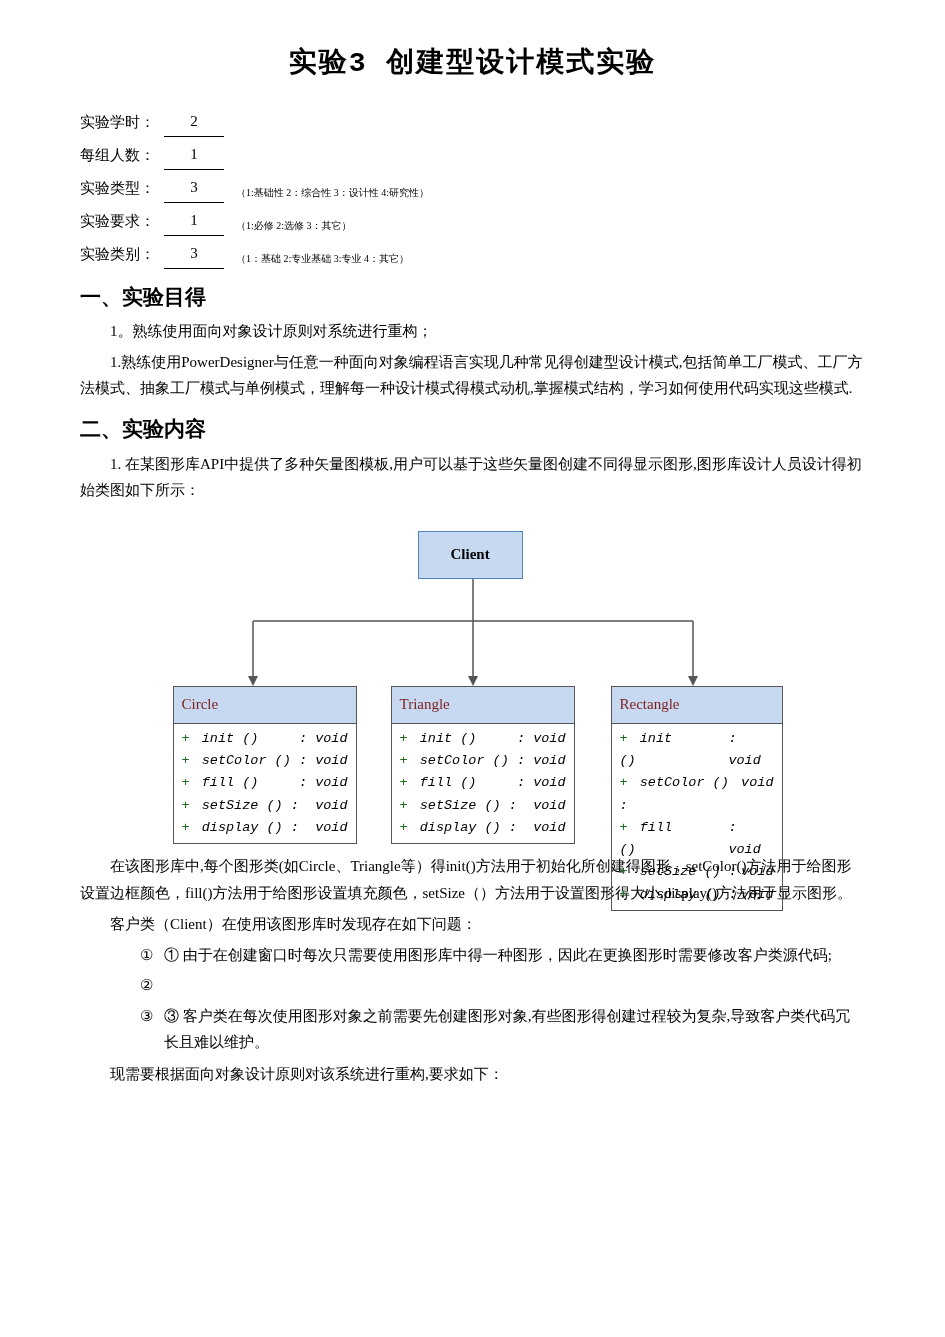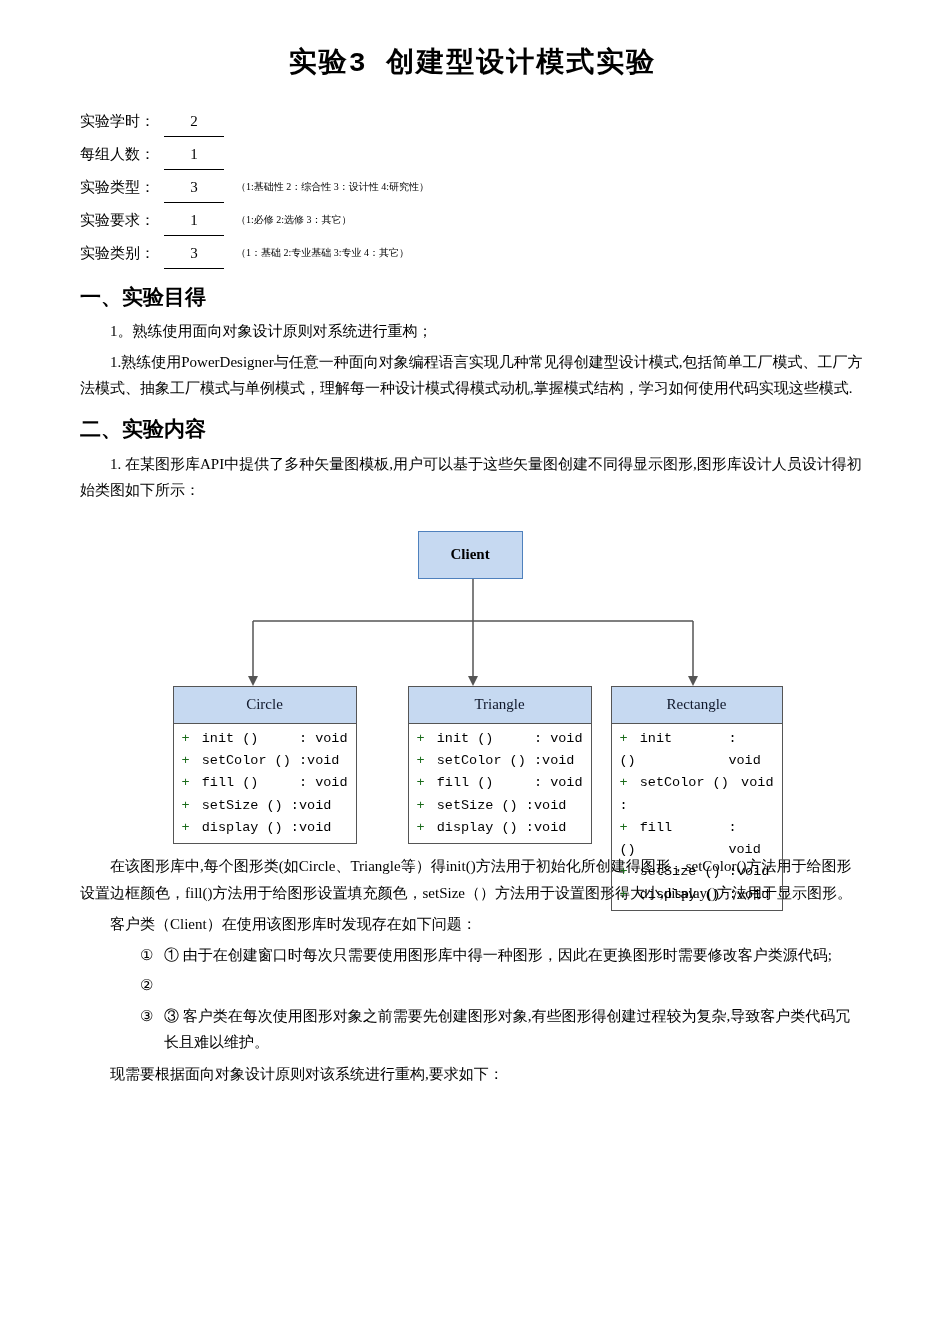--- a/index.html
+++ b/index.html
@@ -20,21 +20,21 @@
       margin-bottom: 18px;
       font-family: Liberation Mono, monospace;
       letter-spacing: 2px;
     }
     .meta-table {
       margin-bottom: 6px;
       line-height: 2;
     }
     .meta-row {
       display: flex;
-      align-items: center;
+      align-items: flex-end;
       margin-bottom: 2px;
     }
     .meta-label {
       min-width: 80px;
       font-size: 15px;
     }
     .meta-value {
       display: inline-block;
       min-width: 80px;
       border-bottom: 1px solid #000;
@@ -76,35 +76,36 @@
       position: relative;
     }
     .class-box {
       border: 1.5px solid #555;
       min-width: 155px;
       text-align: left;
     }
     .class-header {
       background: #c6d9f1;
       border-bottom: 1.5px solid #555;
-      text-align: center;
+      text-align: left;
       padding: 5px 8px;
       font-size: 15px;
       font-weight: normal;
-      color: #0f172a;
+      color: #7f1d1d;
     }
     .class-methods {
       padding: 4px 8px;
       font-size: 13.5px;
       line-height: 1.65;
       font-family: "Courier New", monospace;
     }
     .method-row {
       display: flex;
-      justify-content: flex-start;
+      justify-content: space-between;
+      font-style: italic;
     }
     .method-plus { color: #1a6b1a; margin-right: 4px; }
 
     
     .connector-svg {
       position: absolute;
       top: 0; left: 0;
       pointer-events: none;
     }
 
@@ -224,21 +225,21 @@
               <span> void</span>
           </div>
           <div class="method-row">
             <span><span class="method-plus">+</span> display () :</span>
               <span> void</span>
           </div>
         </div>
       </div>
     </div>
 
-    <div style="position:absolute; left:245px; top:165px;">
+    <div style="position:absolute; left:228px; top:165px;">
       <div class="class-box">
         <div class="class-header">Triangle</div>
         <div class="class-methods">
           <div class="method-row">
             <span><span class="method-plus">+</span> init ()&nbsp;&nbsp;&nbsp;&nbsp;&nbsp;</span>
               <span>: void</span>
           </div>
           <div class="method-row">
             <span><span class="method-plus">+</span> setColor () :</span>
               <span> void</span>

